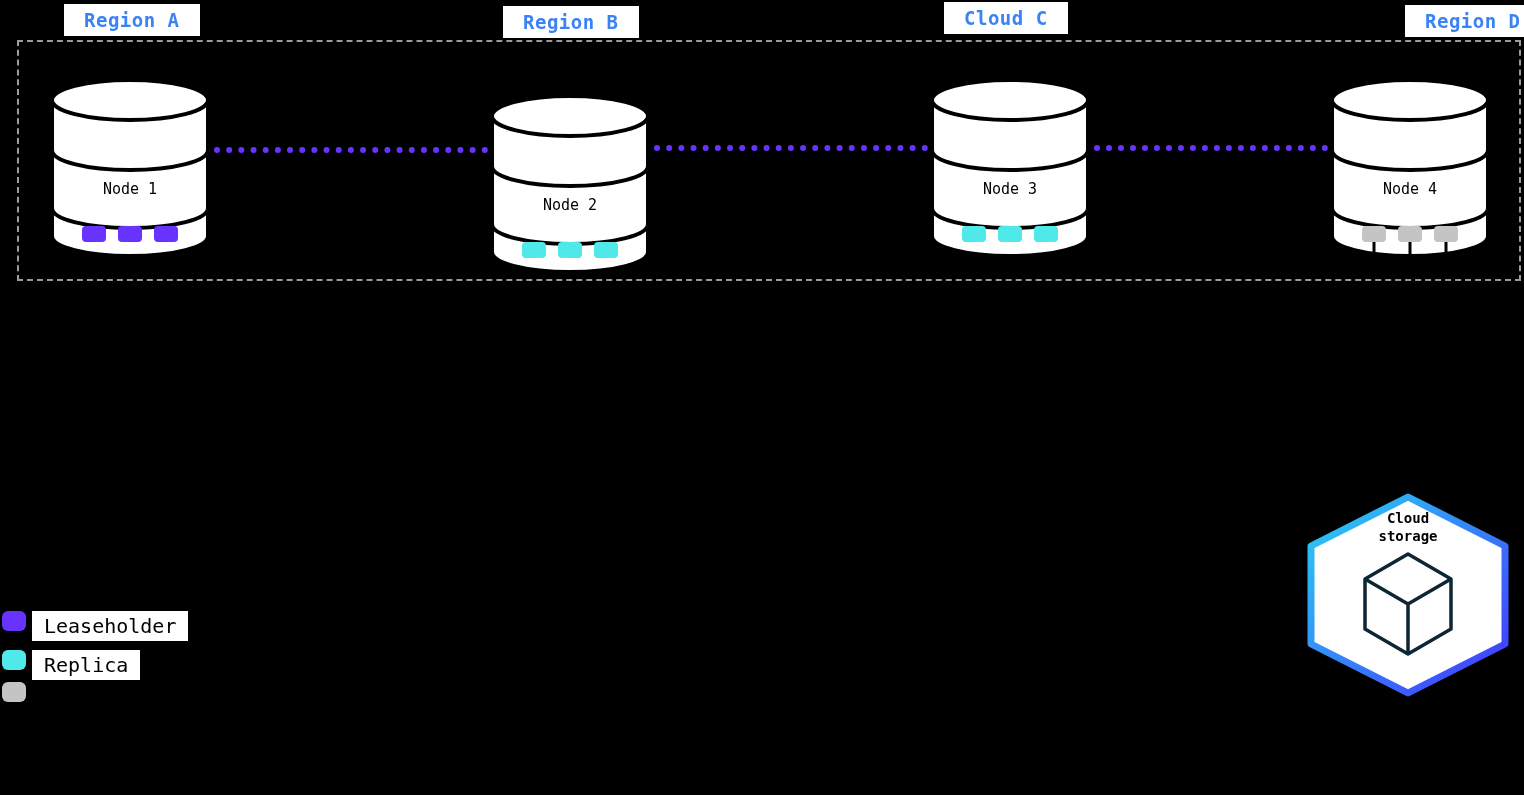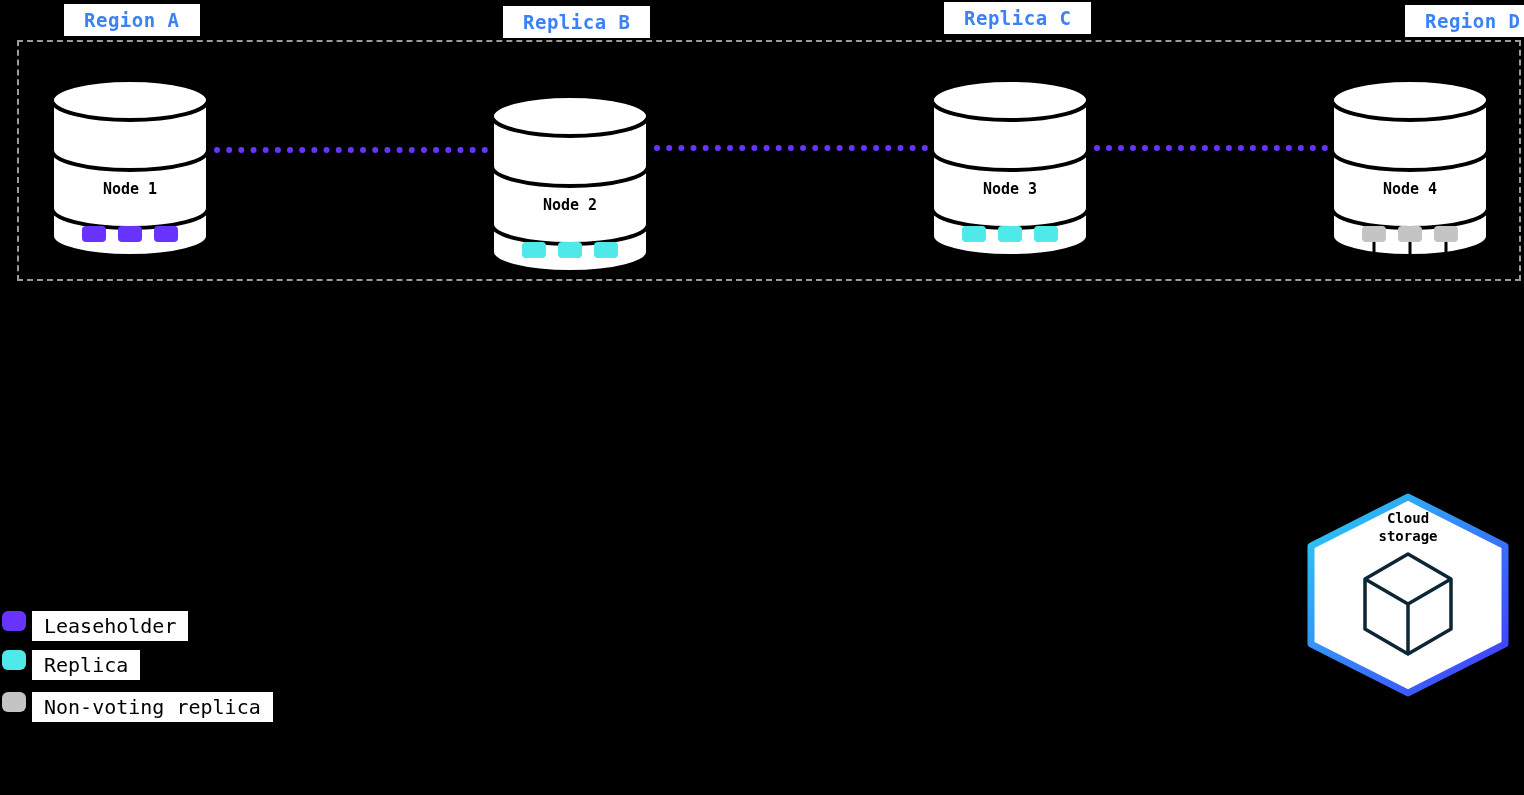--- a/index.html
+++ b/index.html
@@ -27,21 +27,21 @@
 
   
   .cluster {
     position: absolute;
     left: 17px; top: 40px;
     width: 1504px; height: 241px;
     border: 2px dashed #9b9b9b;
   }
 
   
-  .node { position: absolute; width: 164px; height: 192px; font-weight: bold; }
+  .node { position: absolute; width: 164px; height: 192px; }
   .node svg { display: block; }
   .db-body { fill: #fff; stroke: #000; stroke-width: 4; }
   .db-sep  { fill: none; stroke: #000; stroke-width: 4; }
   .node-label { font-size: 15px; fill: #000; }
   .chip { fill: #ddd; }
   .type-leaseholder .chip { fill: var(--c-leaseholder, #6933ff); }
   .type-replica     .chip { fill: var(--c-replica, #4fe9e9); }
   .type-nonvoting   .chip { fill: var(--c-nonvoting, #c4c4c4); }
   .storage-line { stroke: #000; stroke-width: 3; display: none; }
   .type-nonvoting .storage-line { display: inline; }
@@ -75,22 +75,22 @@
 
   
   .hex-wrap { position: absolute; left: 1299px; top: 492px; width: 218px; height: 206px; }
   .hex-label { font-weight: bold; font-size: 14px; fill: #000; }
   .cube { fill: none; stroke: #0d2633; stroke-width: 3.5; stroke-linejoin: round; }
 </style>
 </head>
 <body>
 
 <div class="region-label" style="left:64px; top:4px;">Region A</div>
-<div class="region-label" style="left:503px; top:6px;">Replica B</div>
-<div class="region-label" style="left:944px; top:2px;">Replica C</div>
+<div class="region-label" style="left:503px; top:6px;">Region B</div>
+<div class="region-label" style="left:944px; top:2px;">Cloud C</div>
 <div class="region-label" style="left:1405px; top:5px;">Region D</div>
 
 <div class="cluster"></div>
 
 <div class="conn" style="left:214px; top:147px; width:274px;"></div>
 <div class="conn" style="left:654px; top:145px; width:274px;"></div>
 <div class="conn" style="left:1094px; top:145px; width:234px;"></div>
 
 <div class="node type-leaseholder" style="left:48px; top:76px;">
   <svg width="164" height="192" viewBox="0 0 164 192">
@@ -160,21 +160,20 @@
   <div class="legend-item" style="left:2px; top:601px;">
     <div class="legend-swatch type-leaseholder"></div>
     <div class="legend-label">Leaseholder</div>
   </div>
   <div class="legend-item" style="left:2px; top:640px;border-radius:11px;">
     <div class="legend-swatch type-replica"></div>
     <div class="legend-label">Replica</div>
   </div>
   <div class="legend-item" style="left:2px; top:682px;">
     <div class="legend-swatch type-nonvoting"></div>
-    <div class="legend-label">Non-voting replica</div>
   </div>
 </div>
 
 <div class="hex-wrap">
   <svg width="218" height="206" viewBox="0 0 218 206">
     <defs>
       <linearGradient id="hexg" x1="0" y1="0" x2="1" y2="1">
         <stop offset="0" style="stop-color:var(--c-hexgrad1, #29d2f2)"></stop>
         <stop offset="1" style="stop-color:var(--c-hexgrad2, #4433ff)"></stop>
       </linearGradient>

